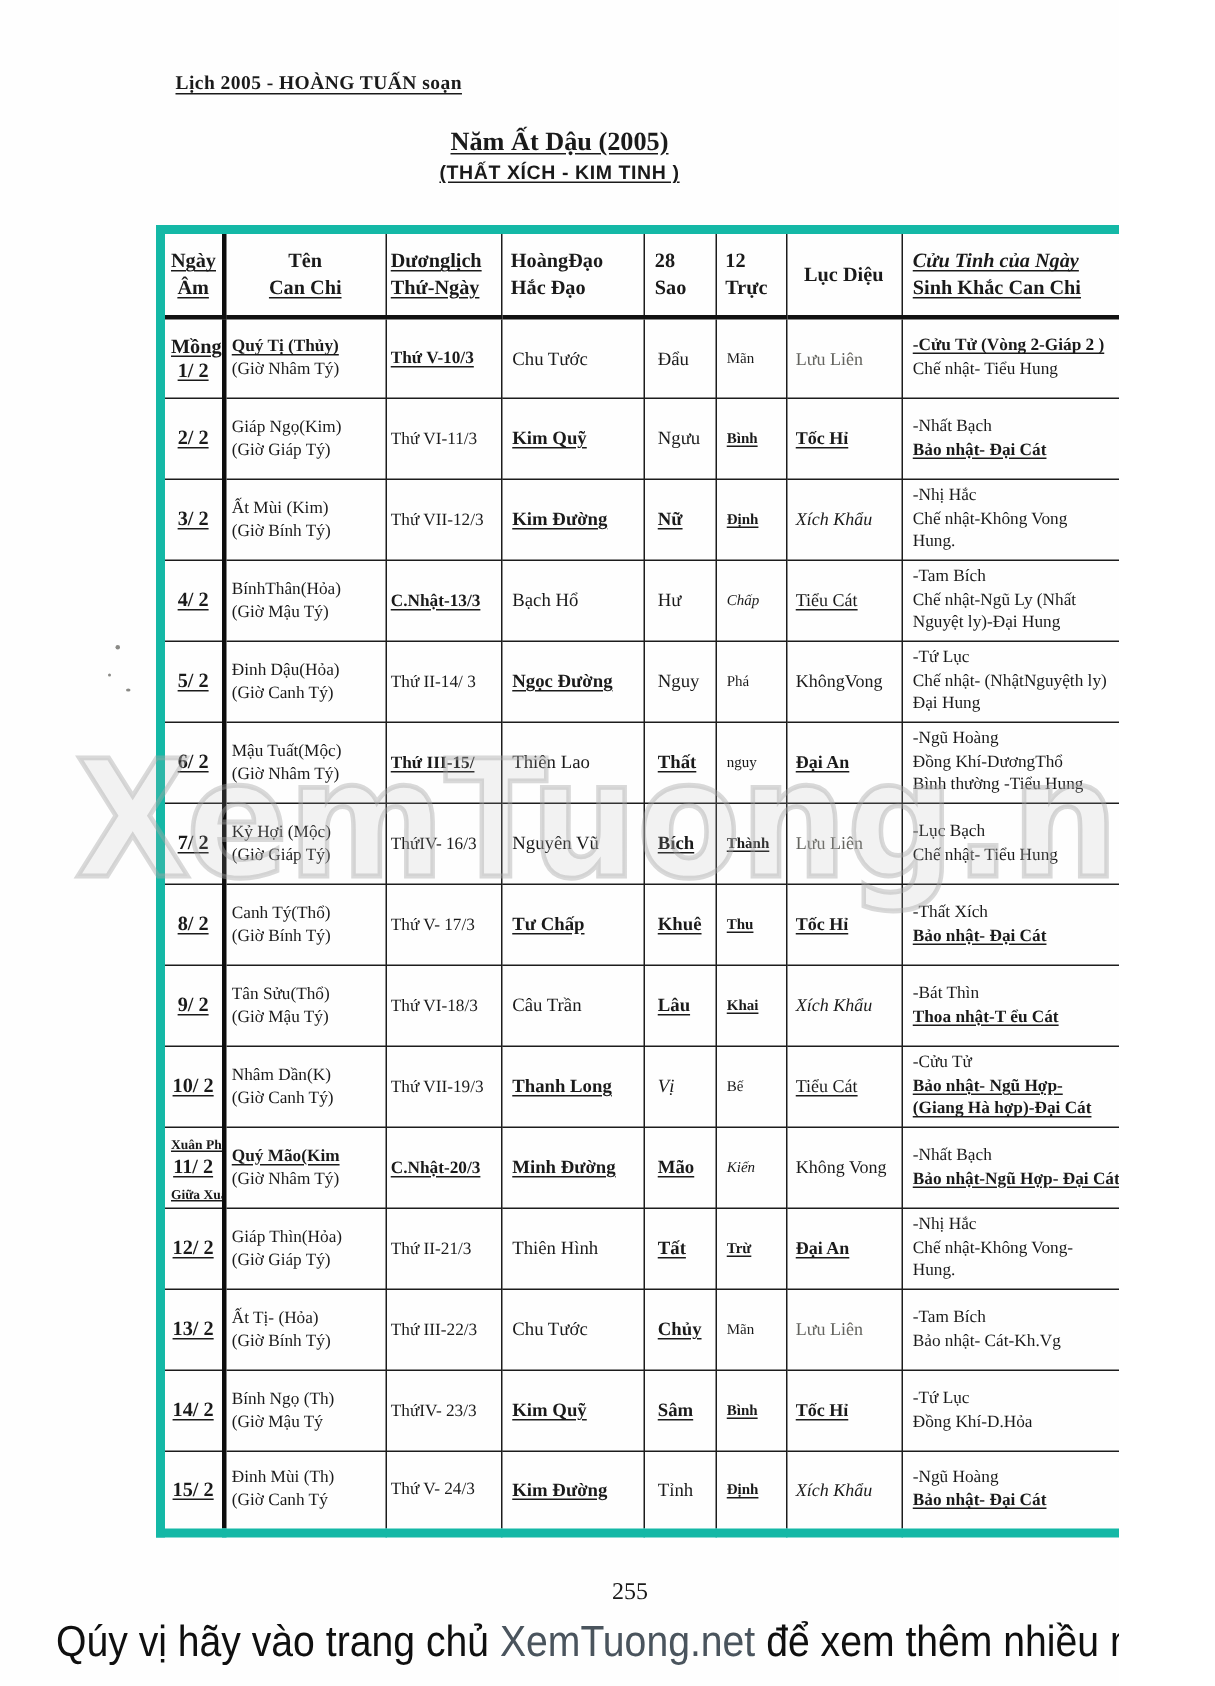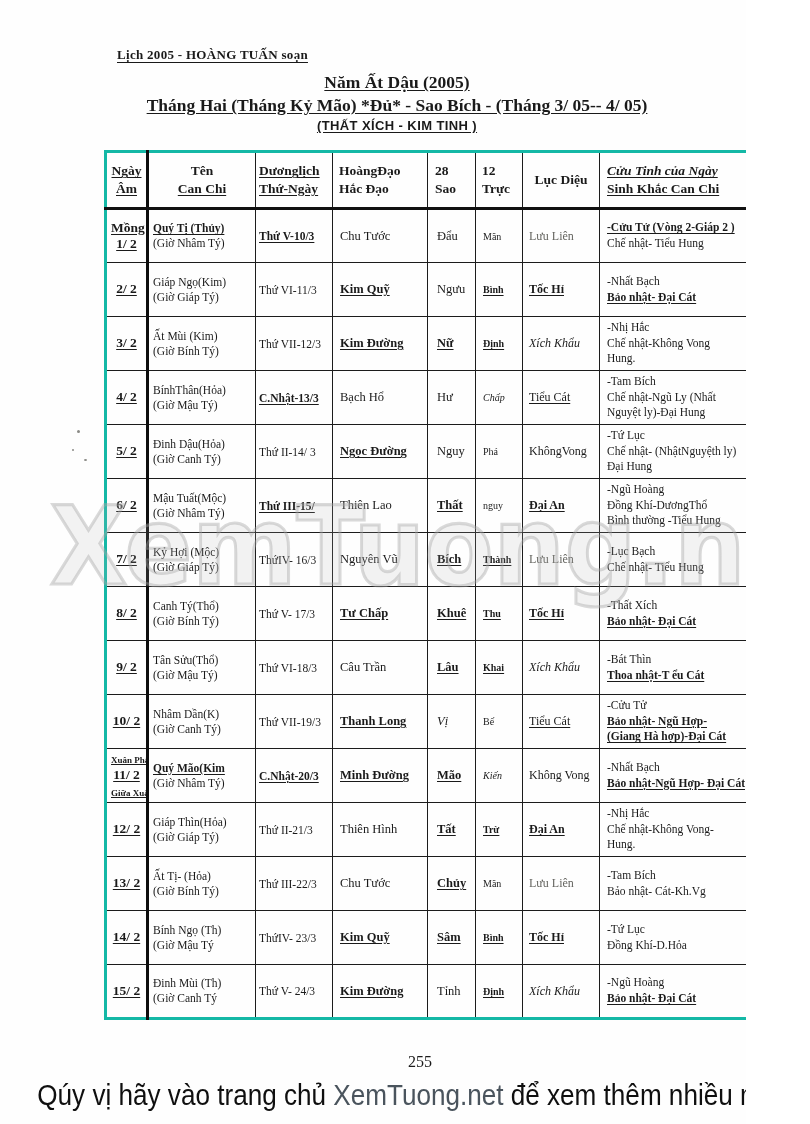--- a/index.html
+++ b/index.html
@@ -2,28 +2,28 @@
 <html><head>
 <meta charset="utf-8">
 <style>
   html,body{margin:0;padding:0;background:#ffffff;}
   .page{position:relative;width:746px;height:1124px;background:#fefefe;
         font-family:"Liberation Serif",serif;color:#1a1a1a;overflow:hidden;}
 
   .header-note{position:absolute;left:117px;top:47px;font-size:13px;font-weight:bold;
         letter-spacing:.3px;text-decoration:underline;text-underline-offset:3px;}
 
-  .titles{position:absolute;top:72px;left:0;width:100%;text-align:center;margin-left:24px;}
+  .titles{position:absolute;top:84px;left:0;width:100%;text-align:center;}
   .title{font-size:17.5px;font-weight:bold;text-decoration:underline;text-underline-offset:2px;margin-bottom:2px;}
   .subtitle{font-size:17.5px;font-weight:bold;text-decoration:underline;text-underline-offset:2px;margin-bottom:2px;}
   .subtitle2{font-size:13px;font-weight:bold;font-family:"Liberation Sans",sans-serif;
         text-decoration:underline;text-underline-offset:2px;letter-spacing:.4px;}
 
   table.cal{position:absolute;left:104px;top:150px;width:654px;border-collapse:collapse;
-        table-layout:fixed;border:3px solid #14b8a6;z-index:1;}
+        table-layout:fixed;border:6px solid #14b8a6;z-index:1;}
   .cal th,.cal td{border:1.6px solid #1c1c1c;padding:2px 4px;vertical-align:middle;overflow:hidden;}
   .cal thead th{height:50px;font-size:13.5px;line-height:1.3;border-bottom:3.5px solid #111;font-weight:normal;}
   .cal tbody tr{height:54px;}
   .cal td{font-size:12px;}
 
   th.c-day,td.c-day{border-right:3.5px solid #0d0d0d;}
   th.c-day{text-align:center;}
   td.c-day{text-align:center;font-size:13.5px;line-height:1.2;white-space:nowrap;}
   th.c-canchi{text-align:center;}
   td.c-canchi{font-size:11.5px;line-height:1.3;padding-left:4px;}
@@ -66,21 +66,20 @@
 </style>
 </head>
 <body>
 
 <div class="page">
 
   <div class="header-note">Lịch 2005 - HOÀNG TUẤN soạn</div>
 
   <div class="titles">
     <div class="title">Năm Ất Dậu (2005)</div>
-    <div class="subtitle">Tháng Hai (Tháng Kỷ Mão) *Đủ* - Sao Bích - (Tháng 3/ 05-- 4/ 05)</div>
     <div class="subtitle2">(THẤT XÍCH - KIM TINH )</div>
   </div>
 
   <table class="cal">
     <colgroup>
       <col style="width:42px">
         <col style="width:108px">
         <col style="width:77px">
         <col style="width:95px">
       <col style="width:48px">

